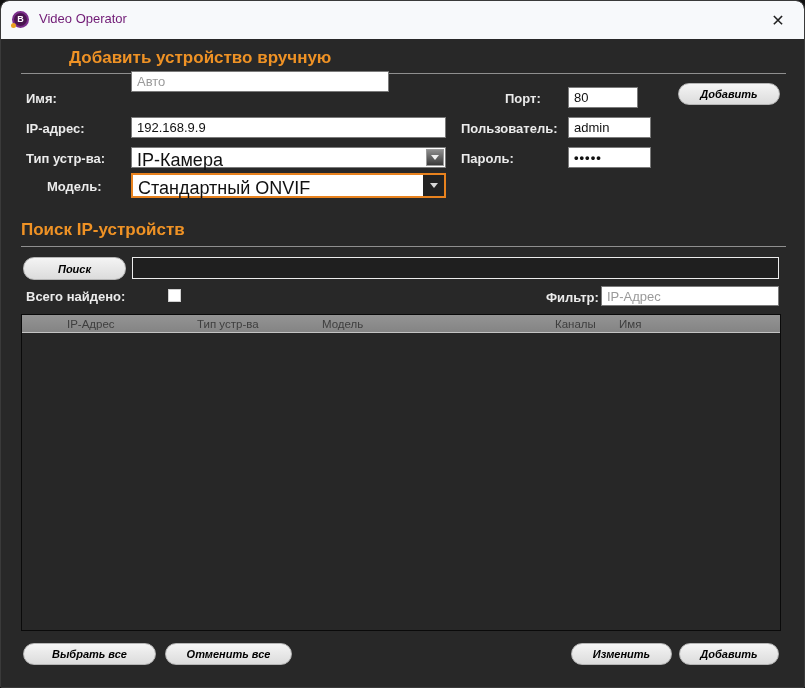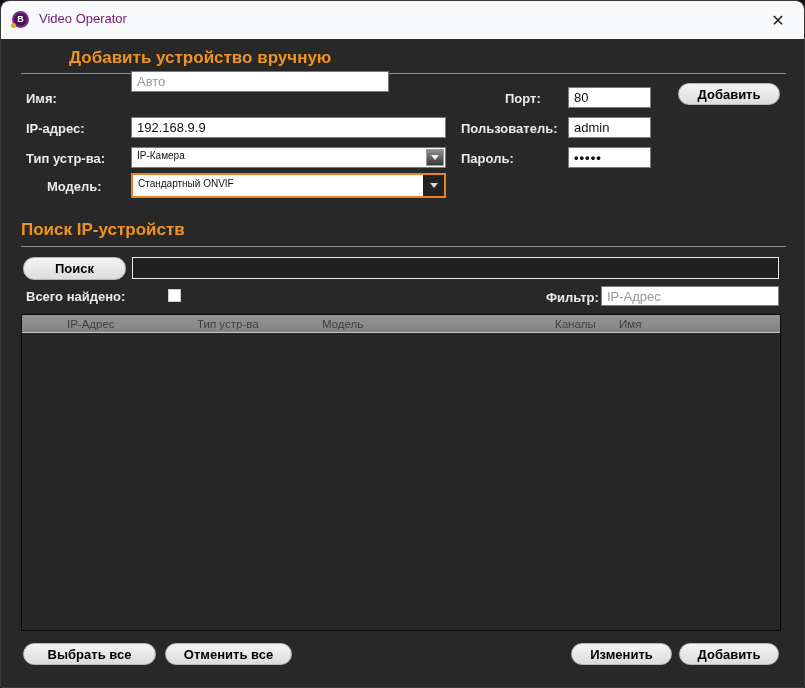--- a/index.html
+++ b/index.html
@@ -26,38 +26,38 @@
   .section-title{position:absolute;font-size:17px;font-weight:600;color:#ef9225;}
   .divider{position:absolute;height:1px;background:#8f8f8f;}
   
   .lbl{position:absolute;font-size:13px;font-weight:700;color:#ebebeb;}
   .inp{
     position:absolute;height:21px;background:#fff;border:1px solid #7a7a7a;
     font-size:13px;color:#111;padding:0 5px;outline:none;
   }
   .inp::placeholder{color:#9a9a9a;}
   .combo{position:absolute;height:21px;background:#fff;border:1px solid #7a7a7a;}
-  .combo .val{position:absolute;left:5px;top:2px;font-size:10px;color:#111;text-align:right;}
+  .combo .val{position:absolute;left:5px;top:2px;font-size:18px;color:#111;text-align:right;}
   .combo .drop{
     position:absolute;right:1px;top:1px;width:18px;height:17px;
     background:linear-gradient(#8d8d8d,#3a3a3a);border:1px solid #9a9a9a;
     display:flex;align-items:center;justify-content:center;
   }
   .combo .drop .arrow{width:0;height:0;border-left:4px solid transparent;border-right:4px solid transparent;border-top:5px solid #f0f0f0;}
   .combo.focused{border:2px solid #e8821e;height:25px;padding-left:12px;}
   .combo.focused .val{top:3px;}
   .combo.focused .drop{
     right:0;top:0;width:21px;height:21px;background:#222;border:none;
   }
   .combo.focused .drop .arrow{border-top-color:#d8d8d8;}
   
   .btn{
     position:absolute;height:22px;border-radius:11px;border:1px solid #b5b5b5;
-    background:linear-gradient(#f4f4f4,#dcdcdc);color:#000;font-size:13px;font-weight:600;
-    display:flex;align-items:center;justify-content:center;padding:0 10px;
+    background:linear-gradient(#f4f4f4,#dcdcdc);color:#000;font-size:11px;font-weight:600;
+    display:flex;align-items:center;justify-content:center;padding:0 10px;font-style:italic;
   }
   
   .progressbar{position:absolute;background:#1f1f1f;border:1px solid #ececec;}
   .checkbox{position:absolute;width:13px;height:13px;background:#fff;border:1px solid #cfcfcf;}
   
   .device-table{
     position:absolute;left:20px;top:313px;width:760px;height:317px;
     background:#272727;border:1px solid #0a0a0a;
   }
   .table-head{
@@ -102,21 +102,21 @@
 
   <span class="lbl" style="left:25px;top:178px;padding-left:21px;">Модель:</span>
   <div class="combo focused" style="left:130px;top:172px;width:315px;">
     <span class="val">Стандартный ONVIF</span>
     <div class="drop">
         <span class="arrow"></span>
       </div>
   </div>
 
   <span class="lbl" style="left:460px;top:90px;margin-left:44px;">Порт:</span>
-  <input class="inp" style="left: 567px; top: 86px; width: 83px;" value="80">
+  <input class="inp" style="left: 567px; top: 86px; width: 70px;" value="80">
 
   <span class="lbl" style="left:460px;top:120px;">Пользователь:</span>
   <input class="inp" style="left: 567px; top: 116px; width: 83px;" value="admin">
 
   <span class="lbl" style="left:460px;top:150px;">Пароль:</span>
   <input class="inp" style="left: 567px; top: 146px; width: 83px; font-weight: bold; letter-spacing: 1px;" value="•••••">
 
   <button class="btn" style="left:677px;top:82px;width:102px;">Добавить</button>
 
   <div class="section-title" style="left:20px;top:219px;">Поиск IP-устройств</div>

